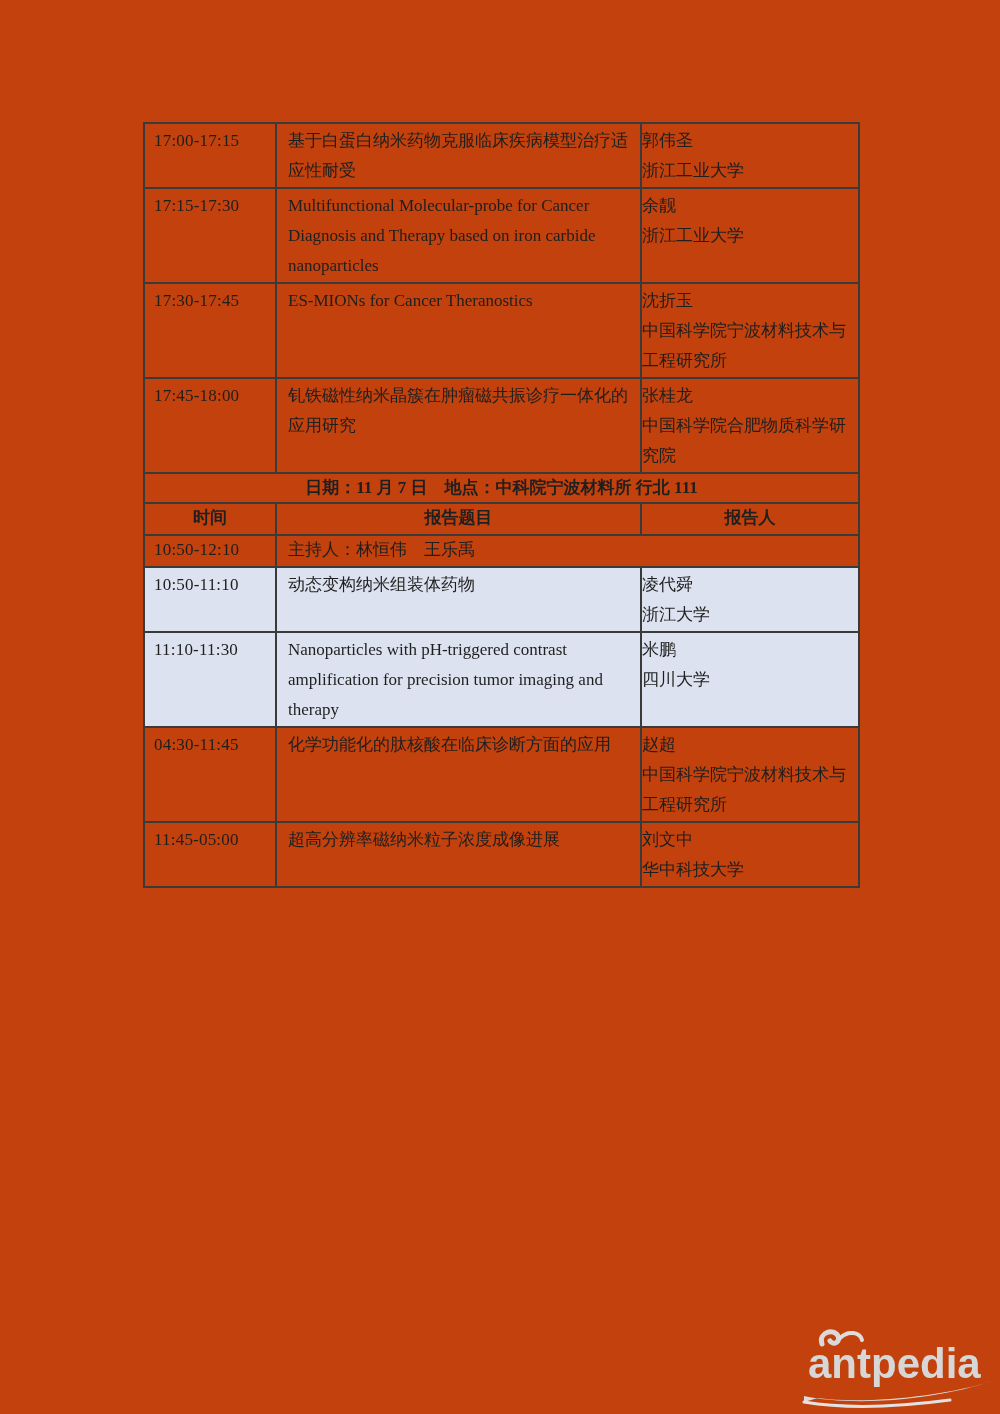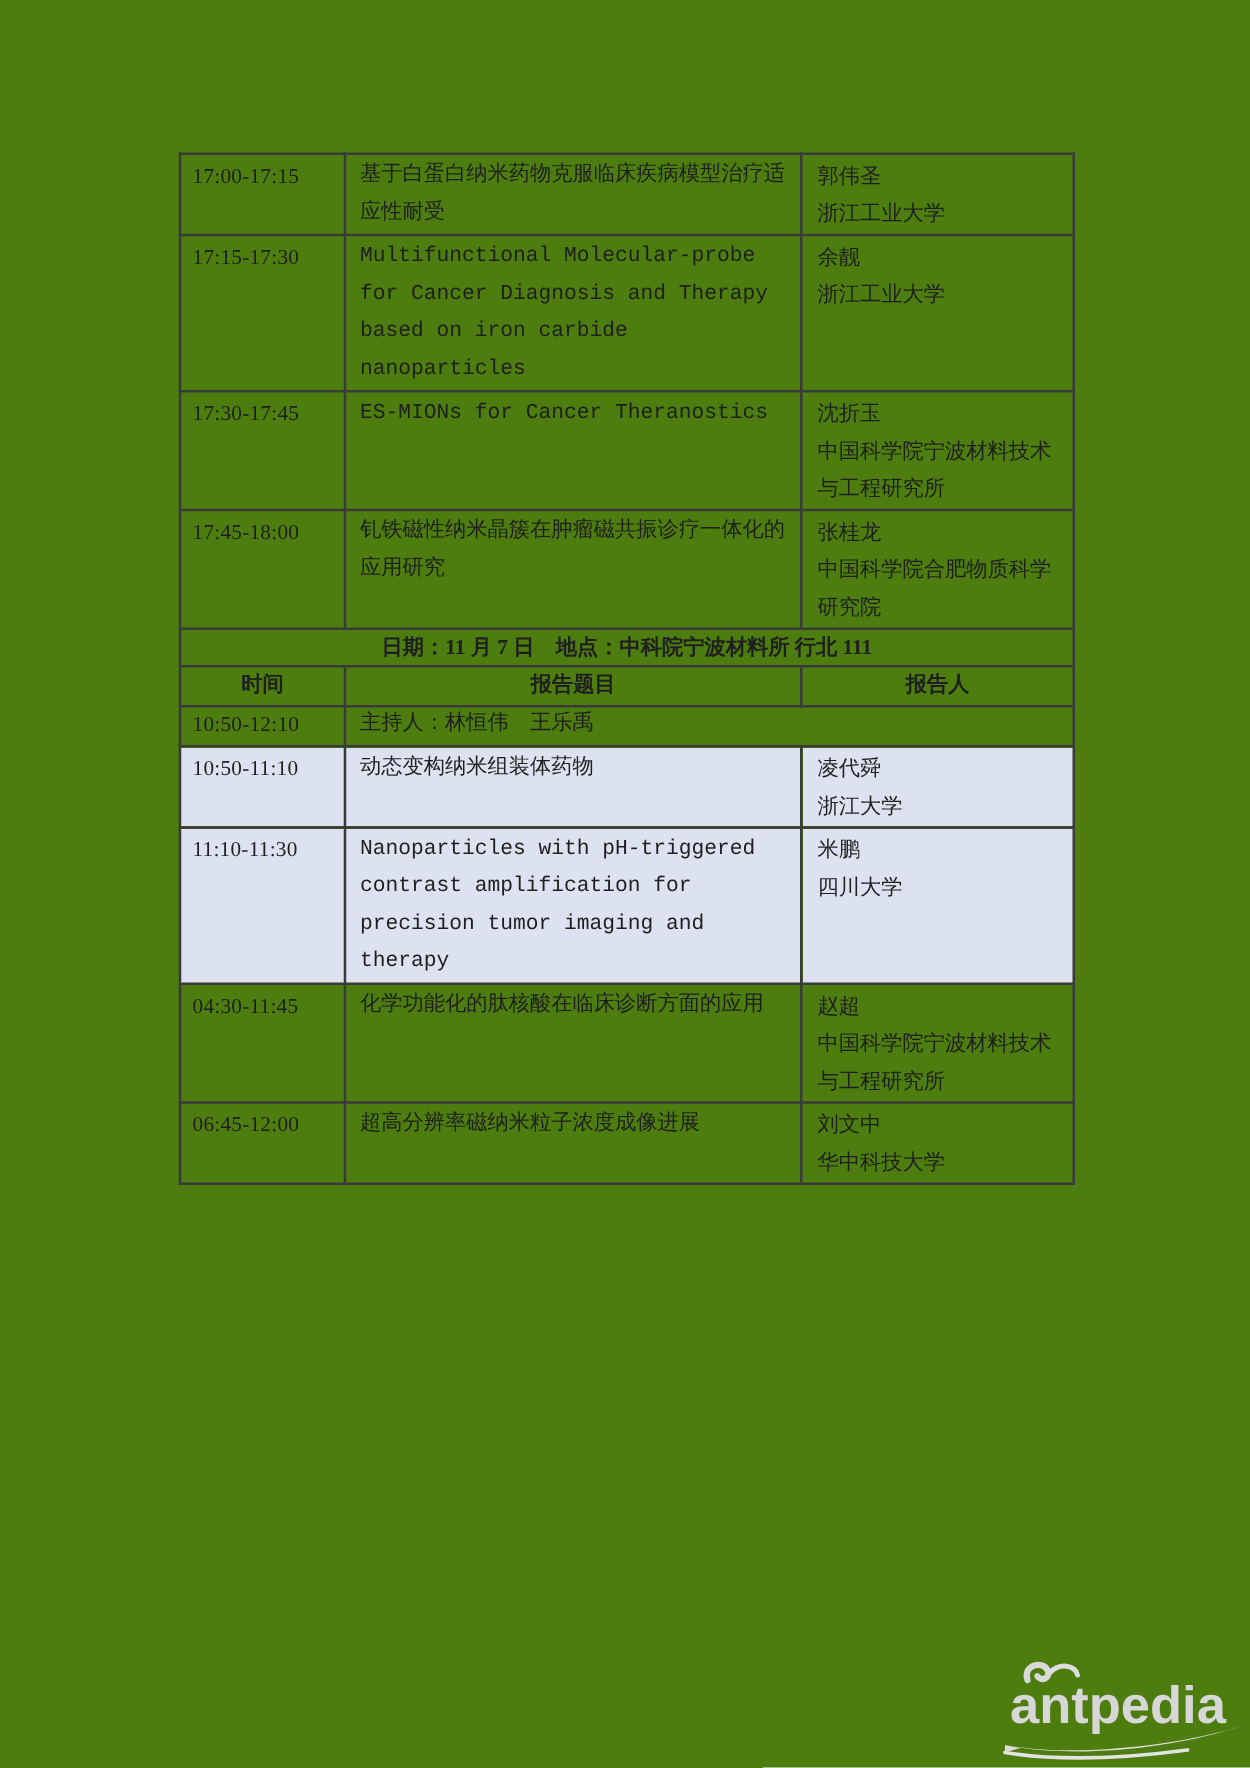--- a/index.html
+++ b/index.html
@@ -1,21 +1,21 @@
 <!DOCTYPE html>
 <html style="--hl: #dce2ef;"><head>
 <meta charset="utf-8">
 <style>
   * { margin: 0; padding: 0; box-sizing: border-box; }
   html, body { background: #f2f2f2; }
   .page {
     position: relative;
     width: 1000px;
     height: 1414px;
-    background: #4d7c0f;
+    background: #c2410c;
     overflow: hidden;
     font-family: "Liberation Serif", "DejaVu Serif", serif;
     color: #1f1f1f;
   }
   table.schedule {
     position: absolute;
     left: 143px;
     top: 122px;
     width: 715px;
     border-collapse: collapse;
@@ -26,22 +26,22 @@
   col.w-speaker { width: 218px; }
   td {
     border: 2px solid #3a3a3a;
     vertical-align: top;
     font-size: 17px;
     line-height: 30px;
     padding: 2px 10px 1px 10px;
     overflow: hidden;
   }
   td.c-time  { padding-left: 9px;  letter-spacing: 0.2px; }
-  td.c-title { padding-left: 11px; font-family: Liberation Mono, monospace; }
-  td.c-speaker { padding-left: 12px; margin-top: 44px; }
+  td.c-title { padding-left: 11px; }
+  td.c-speaker { padding-left: 0; margin-top: 44px; }
   tr.hl td { background: var(--hl, #dce2ef); }
   td.banner {
     text-align: center;
     font-weight: bold;
     vertical-align: middle;
     height: 16px;
     line-height: 22px;
     padding: 3px 6px;
   }
   td.head {
@@ -160,21 +160,21 @@
         </tr>
         <tr>
           <td class="c-time">04:30-11:45</td>
           <td class="c-title">化学功能化的肽核酸在临床诊断方面的应用</td>
           <td class="c-speaker">
             <div>赵超</div>
             <div>中国科学院宁波材料技术与工程研究所</div>
           </td>
         </tr>
         <tr>
-          <td class="c-time">06:45-12:00</td>
+          <td class="c-time">11:45-05:00</td>
           <td class="c-title">超高分辨率磁纳米粒子浓度成像进展</td>
           <td class="c-speaker">
             <div>刘文中</div>
             <div>华中科技大学</div>
           </td>
         </tr>
       </tbody>
   </table>
 
   <div class="watermark">

